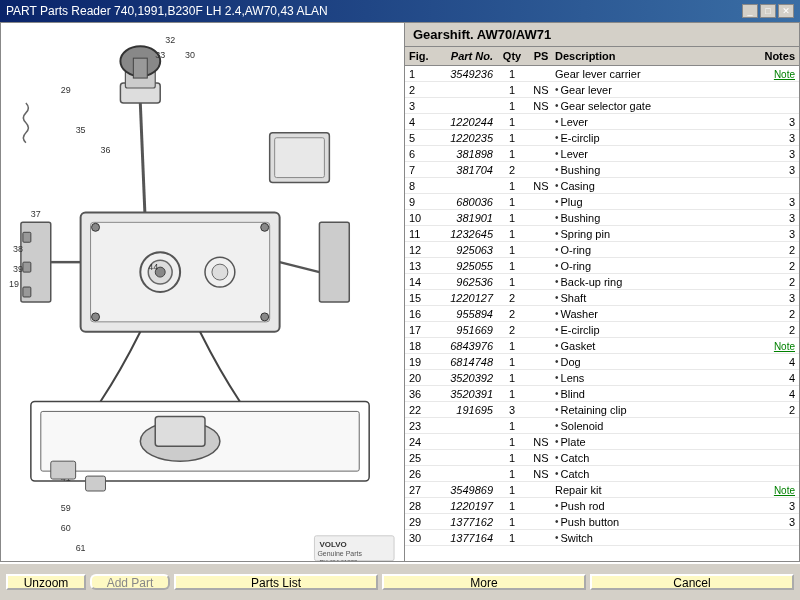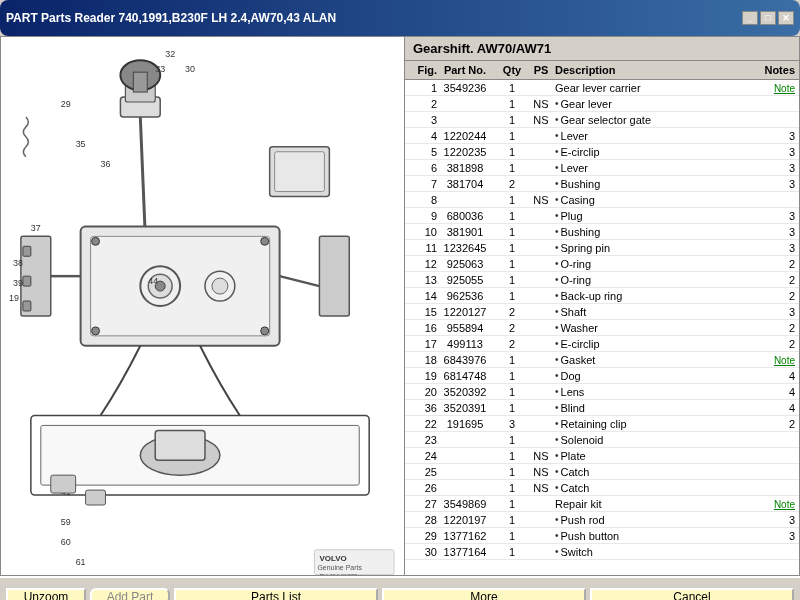--- a/index.html
+++ b/index.html
@@ -4,26 +4,25 @@
   <style>
     * { margin: 0; padding: 0; box-sizing: border-box; }
     body { width: 800px; height: 600px; font-family: Arial, sans-serif; font-size: 12px; background: #d4d0c8; overflow: hidden; }
 
     
     .title-bar {
       background: linear-gradient(to right, #0a246a, #3a6ea5);
       color: white;
       padding: 3px 6px;
       font-size: 12px;
-      font-weight: bold;
+      font-weight: normal;
       display: flex;
       align-items: center;
       justify-content: space-between;
-      height: 36px;
-      border-radius: 8px;
+      height: 22px;
     }
     .title-bar-buttons { display: flex; gap: 2px; }
     .title-btn {
       width: 16px; height: 14px;
       background: #d4d0c8;
       border: 1px solid #888;
       font-size: 9px;
       display: flex; align-items: center; justify-content: center;
       cursor: pointer;
     }
@@ -117,22 +116,22 @@
       min-width: 80px;
       background: #fef9c3;
       border: 2px outset #fff;
       font-size: 12px;
       cursor: pointer;
       padding: 0 12px;
     }
     .toolbar-btn.disabled { color: #888; border-radius: 6px; }
     .toolbar-btn.wide { flex: 1; }
 
-    .col-fig { text-align: right; }
-    .col-part { text-align: center; padding-right: 4px; }
+    .col-fig { text-align: left; }
+    .col-part { text-align: right; padding-right: 4px; font-style: italic; }
     .col-qty { text-align: center; }
     .col-ps { text-align: center; }
     .col-notes { text-align: right; }
   </style>
 </head>
 <body>
 
 <div class="title-bar">
   <span>PART Parts Reader 740,1991,B230F LH 2.4,AW70,43 ALAN</span>
   <div class="title-bar-buttons">
@@ -358,21 +357,21 @@
         <div class="part-row">
       <span class="col-fig">16</span>
       <span class="col-part">955894</span>
       <span class="col-qty">2</span>
       <span class="col-ps"></span>
       <span class="part-desc"><span class="bullet">•</span> Washer</span>
       <span class="col-notes">2</span>
     </div>
         <div class="part-row">
       <span class="col-fig">17</span>
-      <span class="col-part">499113</span>
+      <span class="col-part">951669</span>
       <span class="col-qty">2</span>
       <span class="col-ps"></span>
       <span class="part-desc"><span class="bullet">•</span> E-circlip</span>
       <span class="col-notes">2</span>
     </div>
         <div class="part-row">
       <span class="col-fig">18</span>
       <span class="col-part">6843976</span>
       <span class="col-qty">1</span>
       <span class="col-ps"></span>

